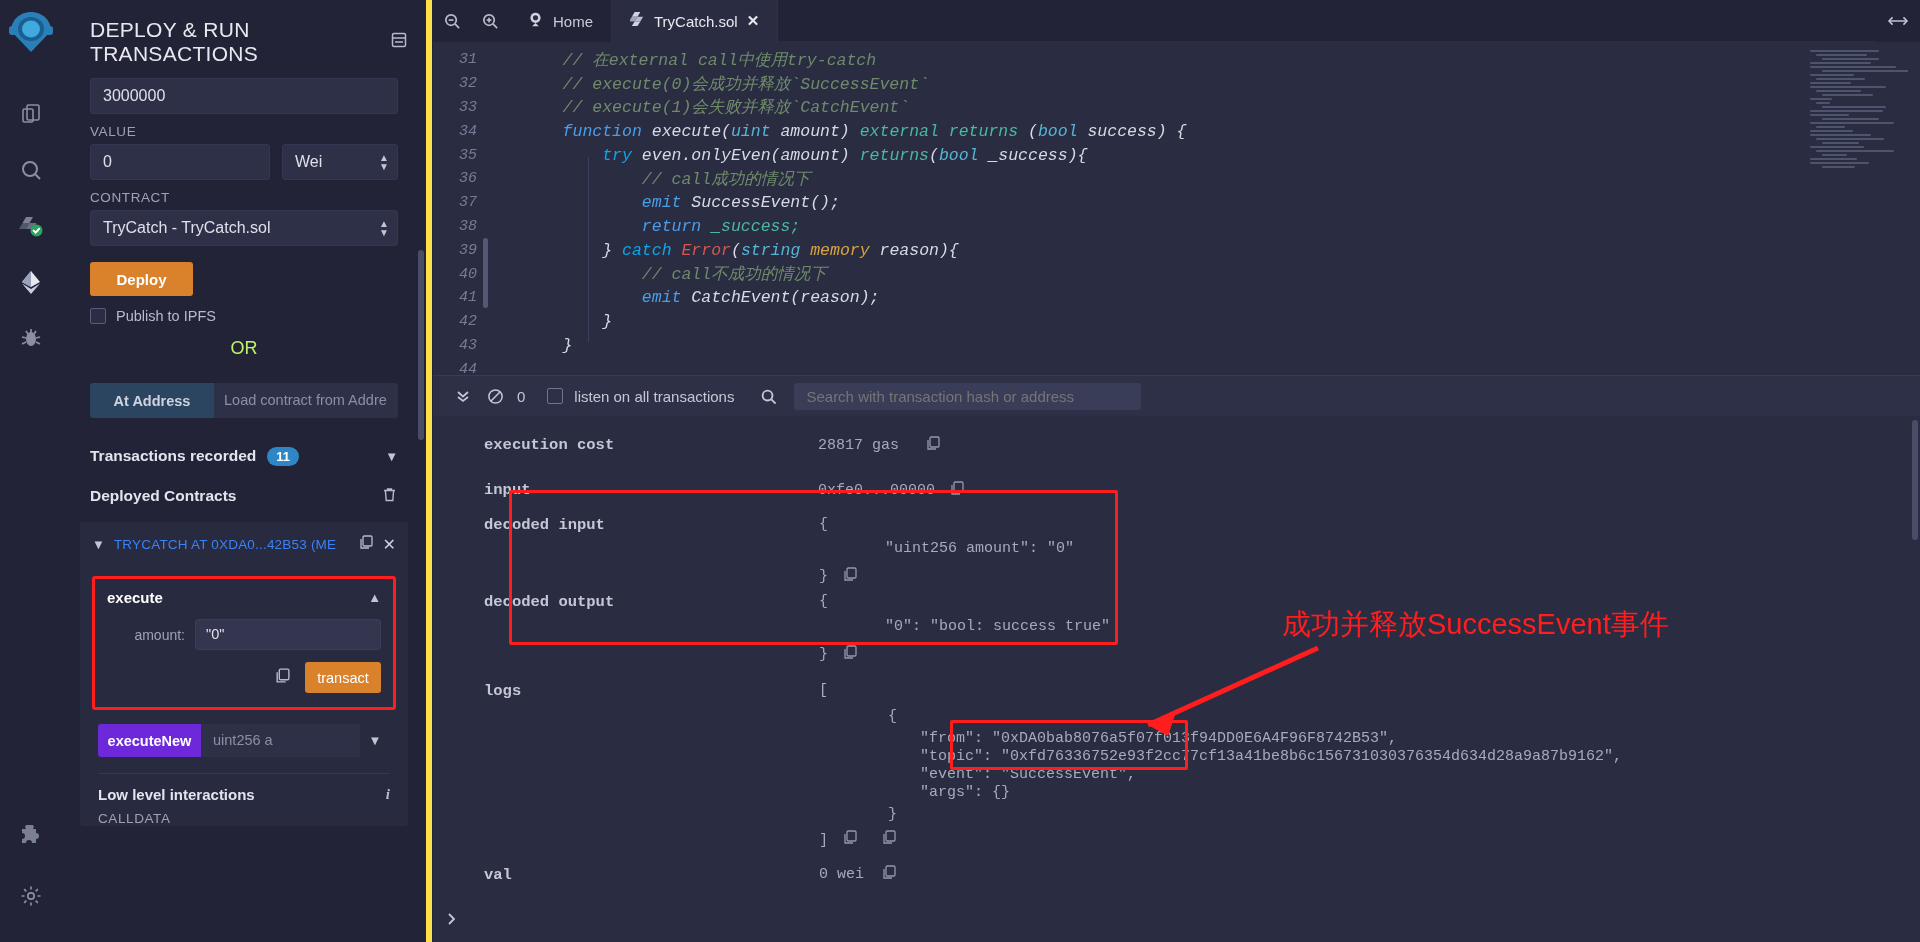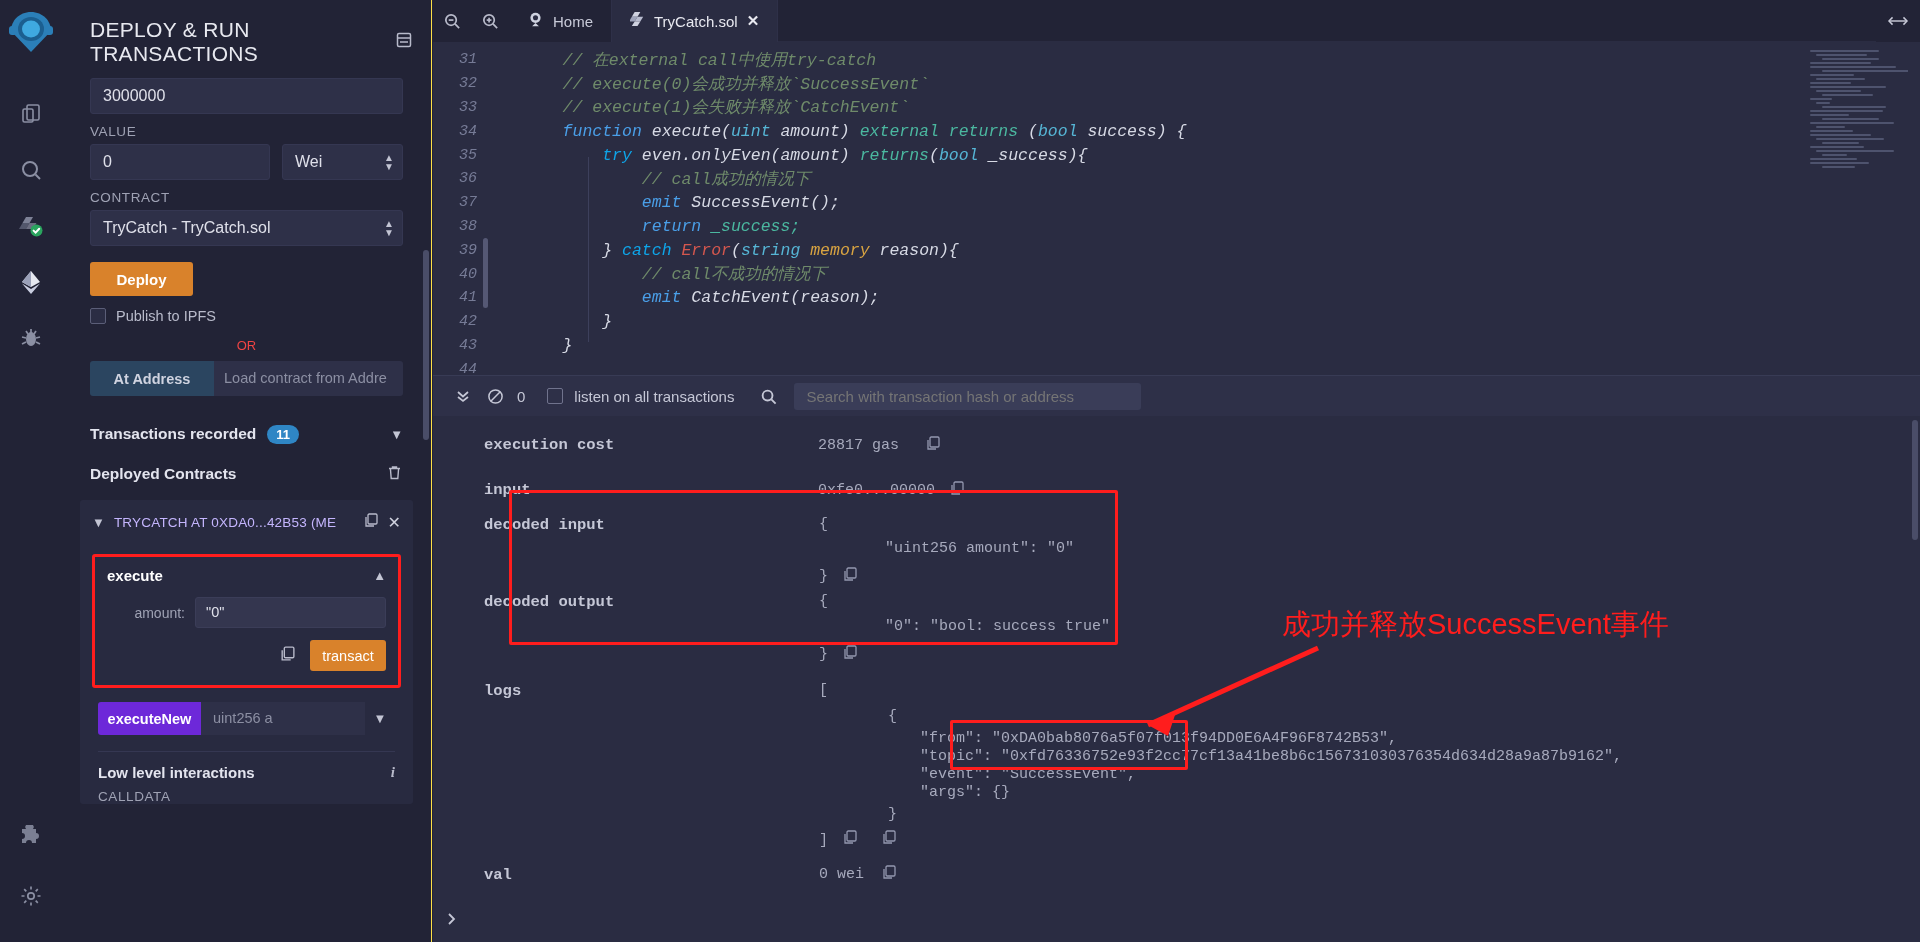--- a/index.html
+++ b/index.html
@@ -22,21 +22,21 @@
     width: 52px; height: 56px; display: flex; align-items: center; justify-content: center;
     color: #8b8fa3; position: relative;
   }
   #iconbar .ibtn svg { display:block; }
   #iconbar .spacer { flex: 1; }
 
   
   #leftpanel {
     position: absolute; left: 62px; top: 0; width: 370px; height: 942px;
     background: #222336; color: #d5d6e0;
-    border-right: 1px solid #fde047;
+    border-right: 6px solid #fde047;
     overflow: hidden;
   }
   #panel-title {
     display: flex; align-items: center; justify-content: space-between;
     padding: 18px 18px 12px 28px;
   }
   #panel-title .ttext {
     font-size: 21px; letter-spacing: .3px; color: #e8e9f0; font-weight: 400;
   }
   #panel-title .ticon { color: #b8bacb; }
@@ -62,21 +62,21 @@
     color: #c3c5d4; font-size: 10px; line-height: 9px; text-align:center;
   }
   #deploy-btn {
     margin: 16px 28px 0; background: #d9822b; border: none; border-radius: 3px;
     color: #fff; font-size: 15px; font-weight: bold; height: 34px; width: 103px;
     cursor: pointer; font-family: "Liberation Sans", sans-serif;
   }
   .chk-row { display: flex; align-items: center; gap: 10px; padding: 12px 28px 0; }
   .chkbox { width: 16px; height: 16px; border: 1px solid #5b5e78; border-radius: 2px; background: #2b2d44; }
   .chk-lbl { font-size: 14.5px; color: #b9bbcb; }
-  .or { text-align: center; font-size: 13px; color: #ef4444; padding: 14px 0 8px; }
+  .or { text-align: center; font-size: 18px; color: #bef264; padding: 14px 0 24px; }
   .ataddr-row { display: flex; padding: 0 28px; }
   #at-address-btn {
     background: #2b4560; color: #cfd3e0; border: none; border-radius: 3px 0 0 3px;
     font-size: 14.5px; font-weight: bold; height: 35px; width: 124px; cursor: pointer;
     font-family: "Liberation Sans", sans-serif;
   }
   #at-address-input {
     background: #2e3048; border: none; border-radius: 0 3px 3px 0;
     color: #8c8fa3; font-size: 14.5px; height: 35px; line-height: 35px; flex: 1; padding: 0 10px;
     overflow: hidden; white-space: nowrap;
@@ -88,21 +88,21 @@
   .badge {
     background: #2f86c5; color: #fff; border-radius: 11px; font-size: 13px;
     padding: 2px 9px; margin-left: 11px; font-weight: bold;
   }
   .sect-row .grow { flex: 1; }
   .caret { color: #c3c5d4; font-size: 13px; }
   .trash { color: #b9bbcb; }
 
   .contract-card { margin: 6px 18px 0; background: #282a40; border-radius: 3px; }
   .cc-head { display: flex; align-items: center; gap: 9px; padding: 12px 12px; }
-  .cc-head .name { font-size: 13.5px; color: #c4b5fd; letter-spacing: .2px; flex: 1; white-space: nowrap; overflow: hidden; }
+  .cc-head .name { font-size: 13.5px; color: #3b82f6; letter-spacing: .2px; flex: 1; white-space: nowrap; overflow: hidden; }
 
   .fn-box {
     margin: 10px 12px 0; border: 3px solid #ff1d1d; border-radius: 3px;
     padding: 10px 12px 14px;
   }
   .fn-head { display: flex; align-items: center; }
   .fn-head .fname { font-size: 15px; color: #fff; font-weight: bold; flex: 1; }
   .fn-arg { display: flex; align-items: center; gap: 10px; margin-top: 13px; }
   .fn-arg .alabel { font-size: 14px; color: #9fa2b4; text-align: right; width: 78px; }
   .fn-arg .ainput {

